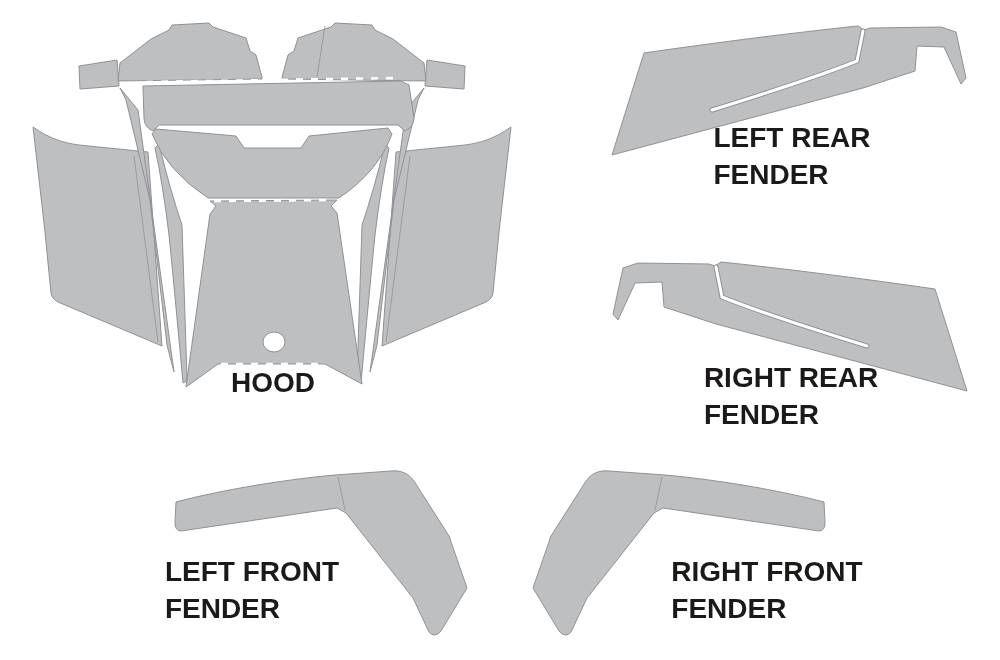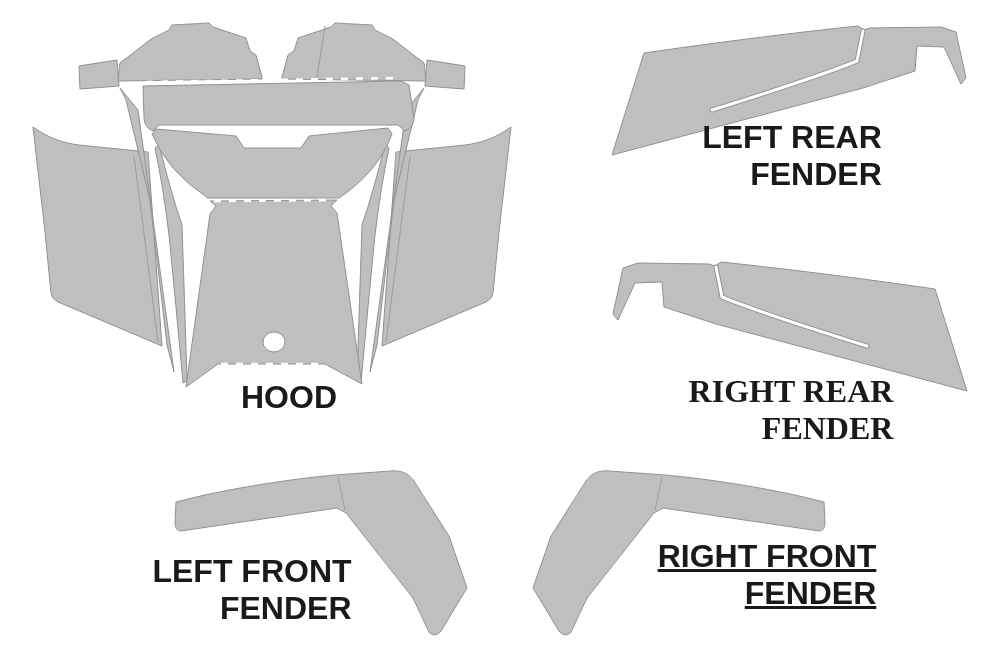--- a/index.html
+++ b/index.html
@@ -11,28 +11,28 @@
   #stage{position:absolute;left:0;top:0;width:1000px;height:660px;}
   svg{display:block;}
   .part{fill:var(--part-fill,#bdbfc1);stroke:var(--part-stroke,#8f9295);stroke-width:1;stroke-linejoin:round;}
   .fold{fill:none;stroke:var(--fold,#9a9da0);stroke-width:1;}
   .slit-under{fill:none;stroke:var(--part-stroke,#8f9295);stroke-width:5;stroke-linecap:round;}
   .slit-over{fill:none;stroke:var(--bg,#ffffff);stroke-width:3;stroke-linecap:round;}
   .seam-dash{fill:none;stroke:var(--bg,#ffffff);stroke-width:2.6;stroke-dasharray:7 8;}
   .label{
     position:absolute;transform:translateX(-50%);
     color:var(--label,#1c1a19);
-    font-weight:700;font-size:32px;line-height:37px;
-    text-align:right;white-space:nowrap;letter-spacing:0px;
+    font-weight:700;font-size:28px;line-height:37px;
+    text-align:left;white-space:nowrap;letter-spacing:0px;
   }
-  .label-hood{left:273px;top:379px;margin-left:16px;}
+  .label-hood{left:273px;top:364px;}
   .label-left-rear{left:792px;top:119px;}
-  .label-right-rear{left:791px;top:373px;font-family:Liberation Serif, serif;}
+  .label-right-rear{left:791px;top:359px;}
   .label-left-front{left:245px;top:553px;margin-left:7px;}
-  .label-right-front{left:767px;top:538px;text-decoration:underline;}
+  .label-right-front{left:767px;top:553px;}
 </style>
 </head>
 <body>
 
 <div id="stage">
   <svg width="1000" height="660" viewBox="0 0 1000 660" aria-hidden="true">
 
     <g>
 
       <g id="hood-left-half">

